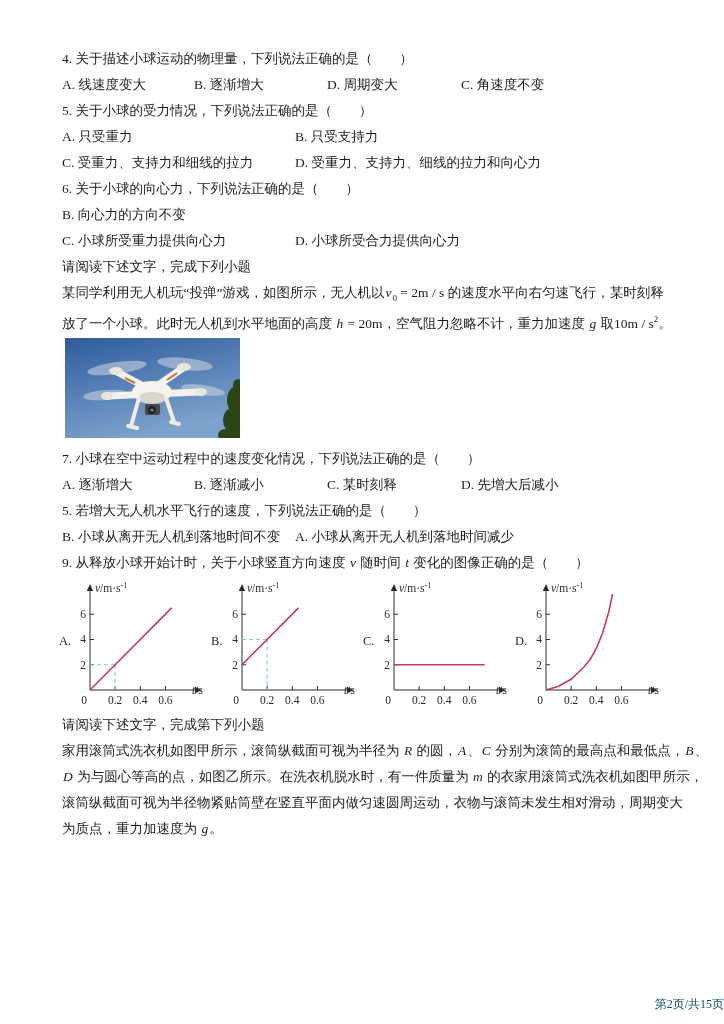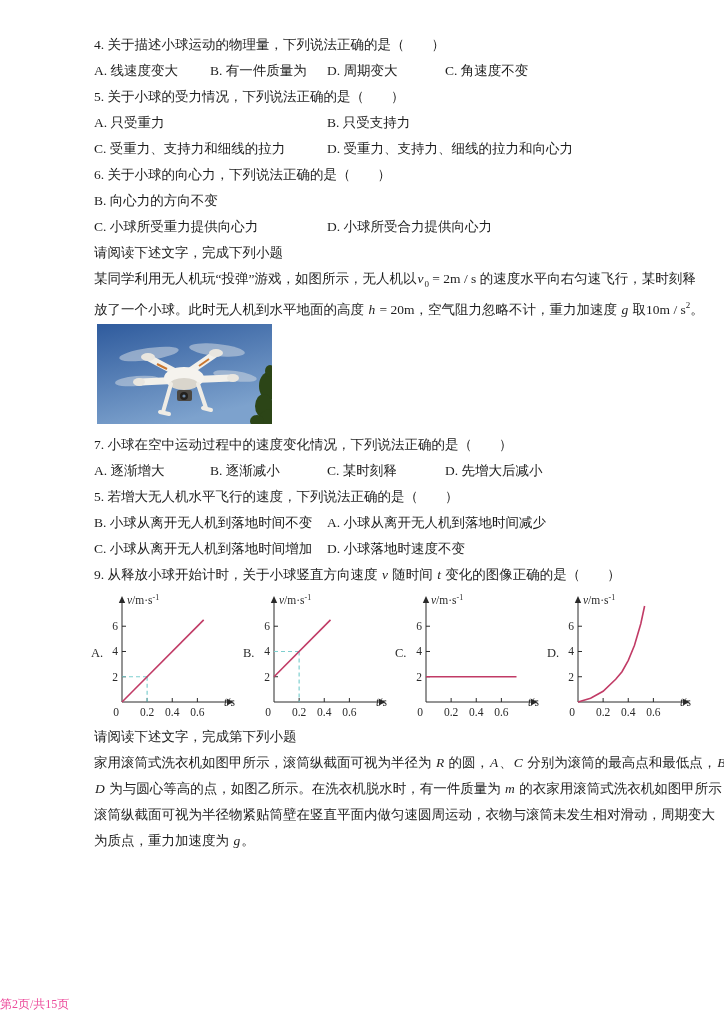--- a/index.html
+++ b/index.html
@@ -5,52 +5,52 @@
   html,body{margin:0;padding:0;background:#ffffff;}
   .page{
     position:relative;
     width:724px;height:1024px;
     background:#ffffff;
     font-family:"Liberation Serif","DejaVu Serif",serif;
     color:#1d1d1d;
     overflow:hidden;
   }
   .content{
-    position:absolute;left:62px;top:32px;width:608px;
-    font-size:13.5px;line-height:26px;margin-left:32px;
+    position:absolute;left:62px;top:46px;width:608px;
+    font-size:13.5px;line-height:26px;
   }
   .row{height:26px;white-space:nowrap;}
-  .opt4{display:grid;grid-template-columns:116px 117px 118px auto;height:26px;}
+  .opt4{display:grid;grid-template-columns:116px 117px 118px auto;height:26px;gap:16px;}
   .opt2{display:grid;grid-template-columns:233px auto;height:26px;}
   .opt4 > div,.opt2 > div{white-space:nowrap;}
   .m-var{font-style:italic;font-family:"Liberation Serif","DejaVu Serif",serif;padding:0 1px;}
   .m-b{font-weight:normal;}
   .m-sub{vertical-align:sub;font-size:9px;}
   .m-sup{vertical-align:super;font-size:9px;}
   .photo-wrap{margin:6px 0 8px 3px;height:100px;width:175px;}
   .graphs-row{
     display:flex;flex-direction:row;align-items:flex-start;
     margin-left:-4px;height:134px;margin-top:2px;
   }
   .footer{
     position:absolute;left:0;right:0;top:996px;
-    text-align:left;font-size:12px;color:#ec4899;
+    text-align:right;font-size:12px;color:#0c4a6e;
     font-family:"Liberation Serif","DejaVu Serif",serif;
   }
 </style>
 </head>
 <body>
 
 <div class="page">
   <div class="content">
 
     <div class="row">4. 关于描述小球运动的物理量，下列说法正确的是（　　）</div>
     <div class="opt4">
       <div>A. 线速度变大</div>
-      <div>B. 有一件质量为</div>
+      <div>B. 逐渐增大</div>
       <div>D. 周期变大</div>
       <div>C. 角速度不变</div>
     </div>
 
     <div class="row">5. 关于小球的受力情况，下列说法正确的是（　　）</div>
     <div class="opt2">
       <div>A. 只受重力</div>
       <div>B. 只受支持力</div>
     </div>
     <div class="opt2">
@@ -139,24 +139,20 @@
       <div>B. 逐渐减小</div>
       <div>C. 某时刻释</div>
       <div>D. 先增大后减小</div>
     </div>
 
     <div class="row">5. 若增大无人机水平飞行的速度，下列说法正确的是（　　）</div>
     <div class="opt2">
       <div>B. 小球从离开无人机到落地时间不变</div>
       <div>A. 小球从离开无人机到落地时间减少</div>
     </div>
-    <div class="opt2">
-      <div>C. 小球从离开无人机到落地时间增加</div>
-      <div>D. 小球落地时速度不变</div>
-    </div>
 
     <div class="row"><span>9. 从释放小球开始计时，关于小球竖直方向速度 </span><span class="m-var">v</span><span> 随时间 </span><span class="m-var">t</span><span> 变化的图像正确的是（　　）</span></div>
 
     <div class="graphs-row" id="graphs">
         <div><svg width="152" height="134" viewBox="0 0 152 134">
             <text x="1" y="67" font-size="12.5" fill="#2a2a2a">A.</text>
             <g stroke="#2a2a2a" stroke-width="1">
               <line x1="32" y1="112" x2="32" y2="12"></line>
               <line x1="32" y1="112" x2="138" y2="112"></line>
             </g>

